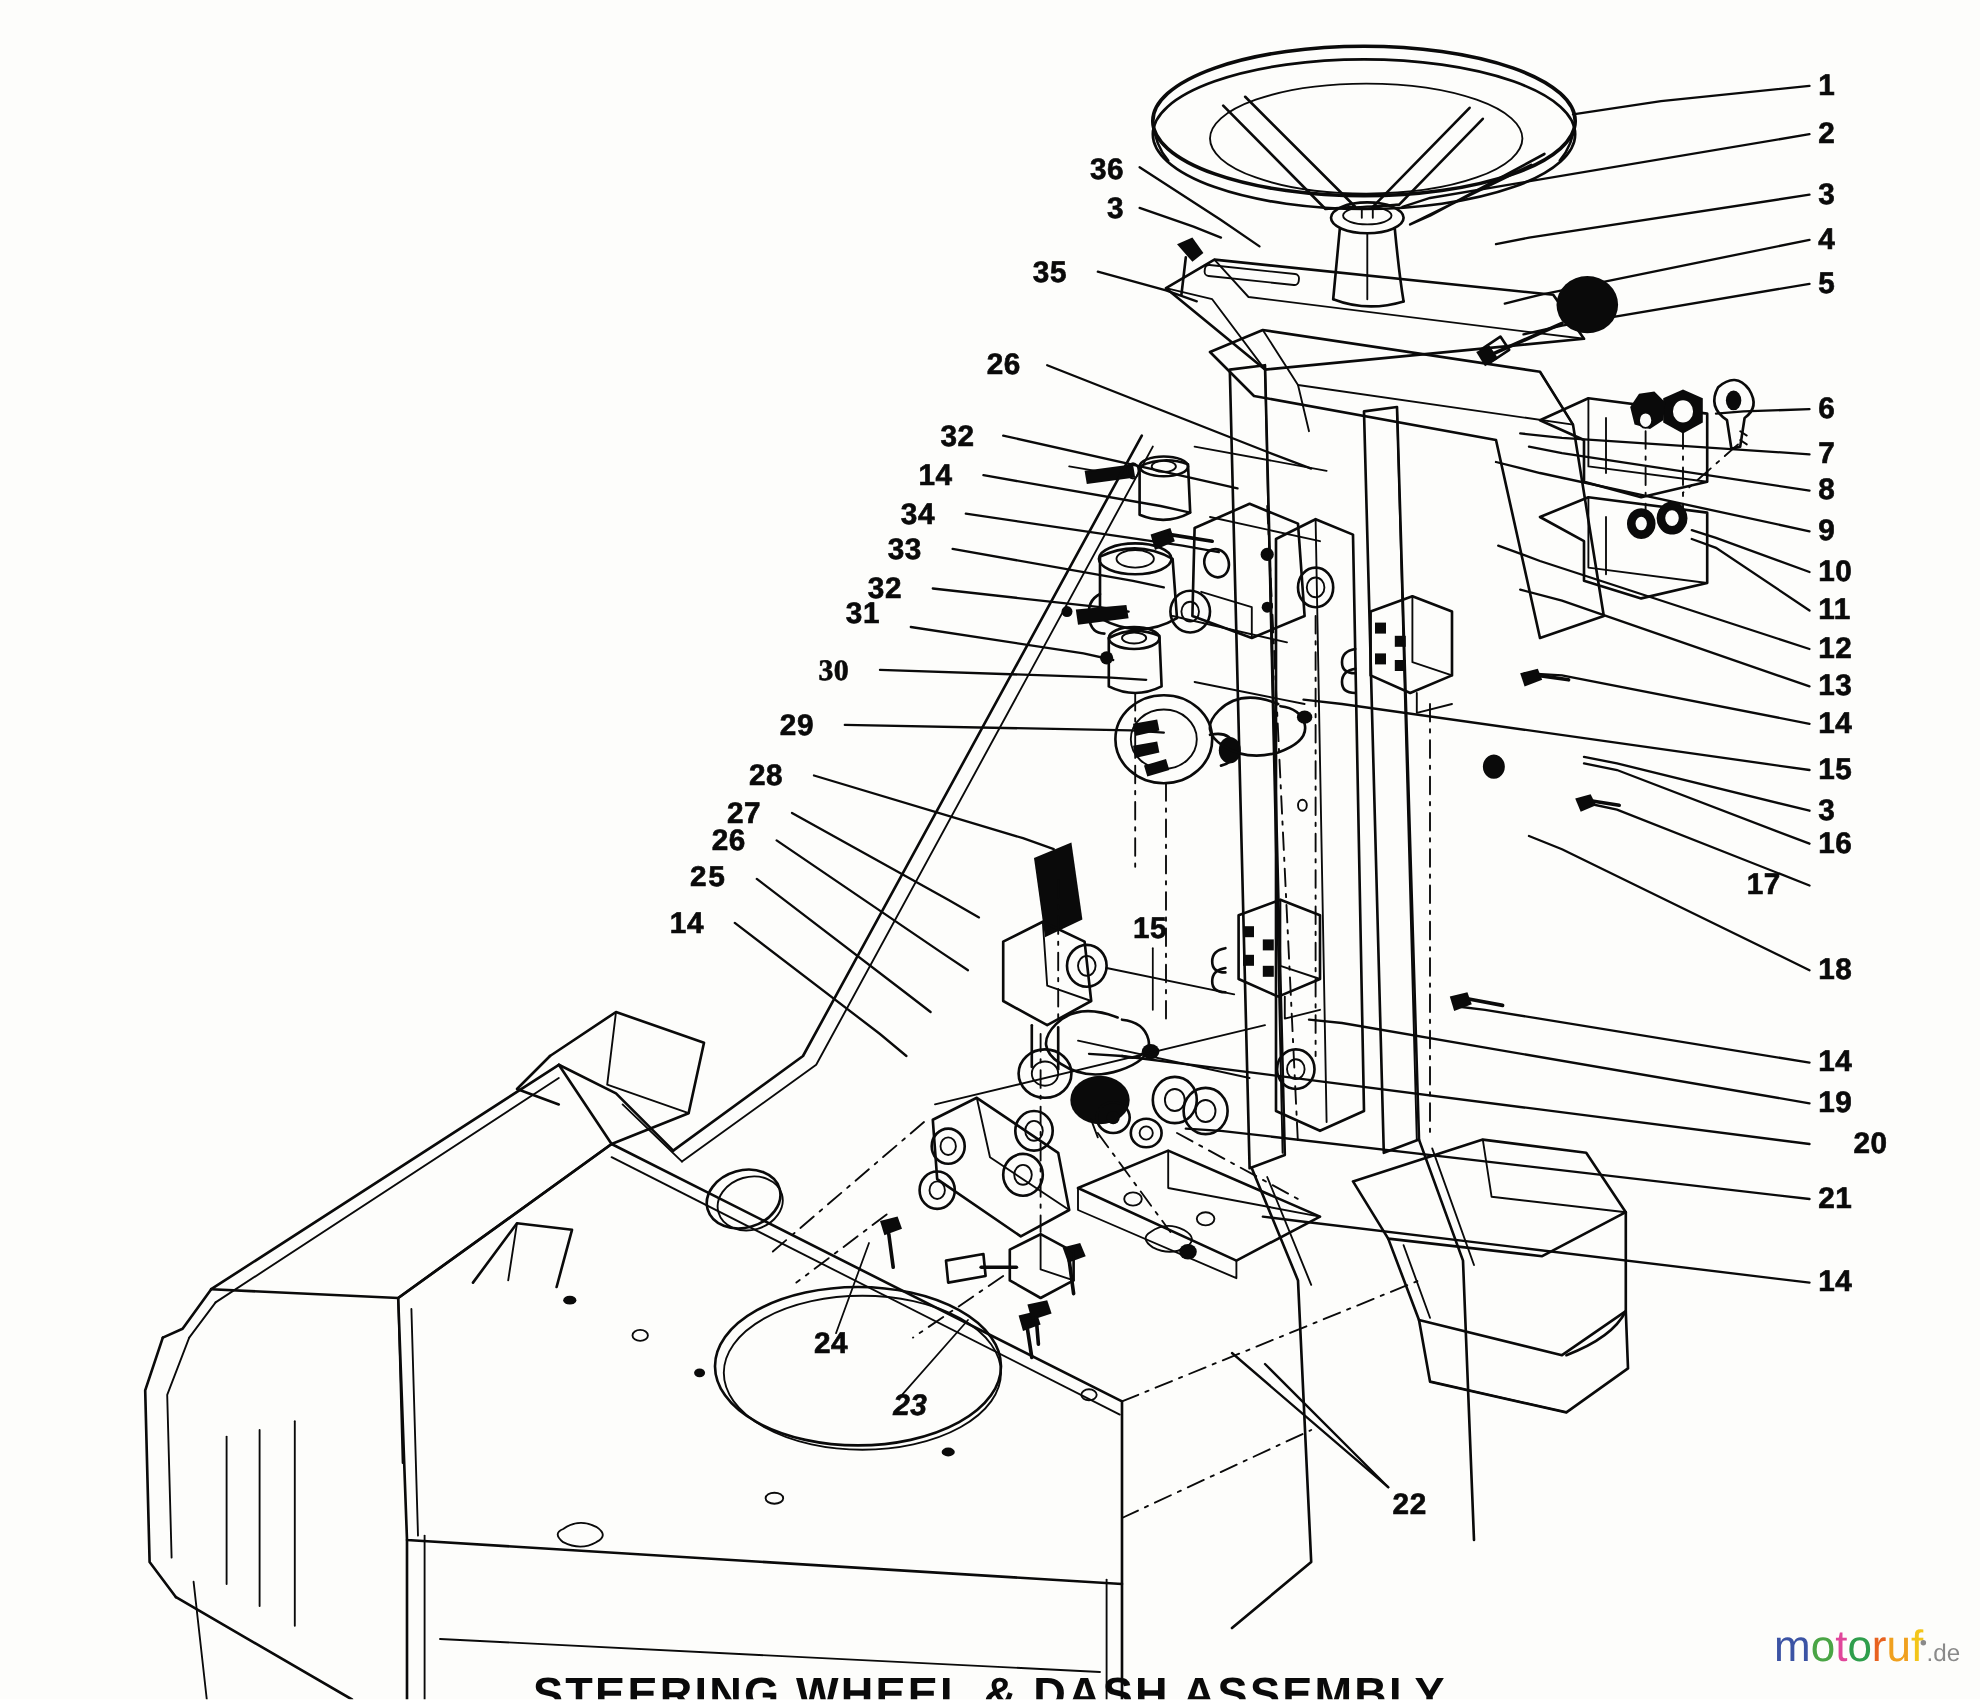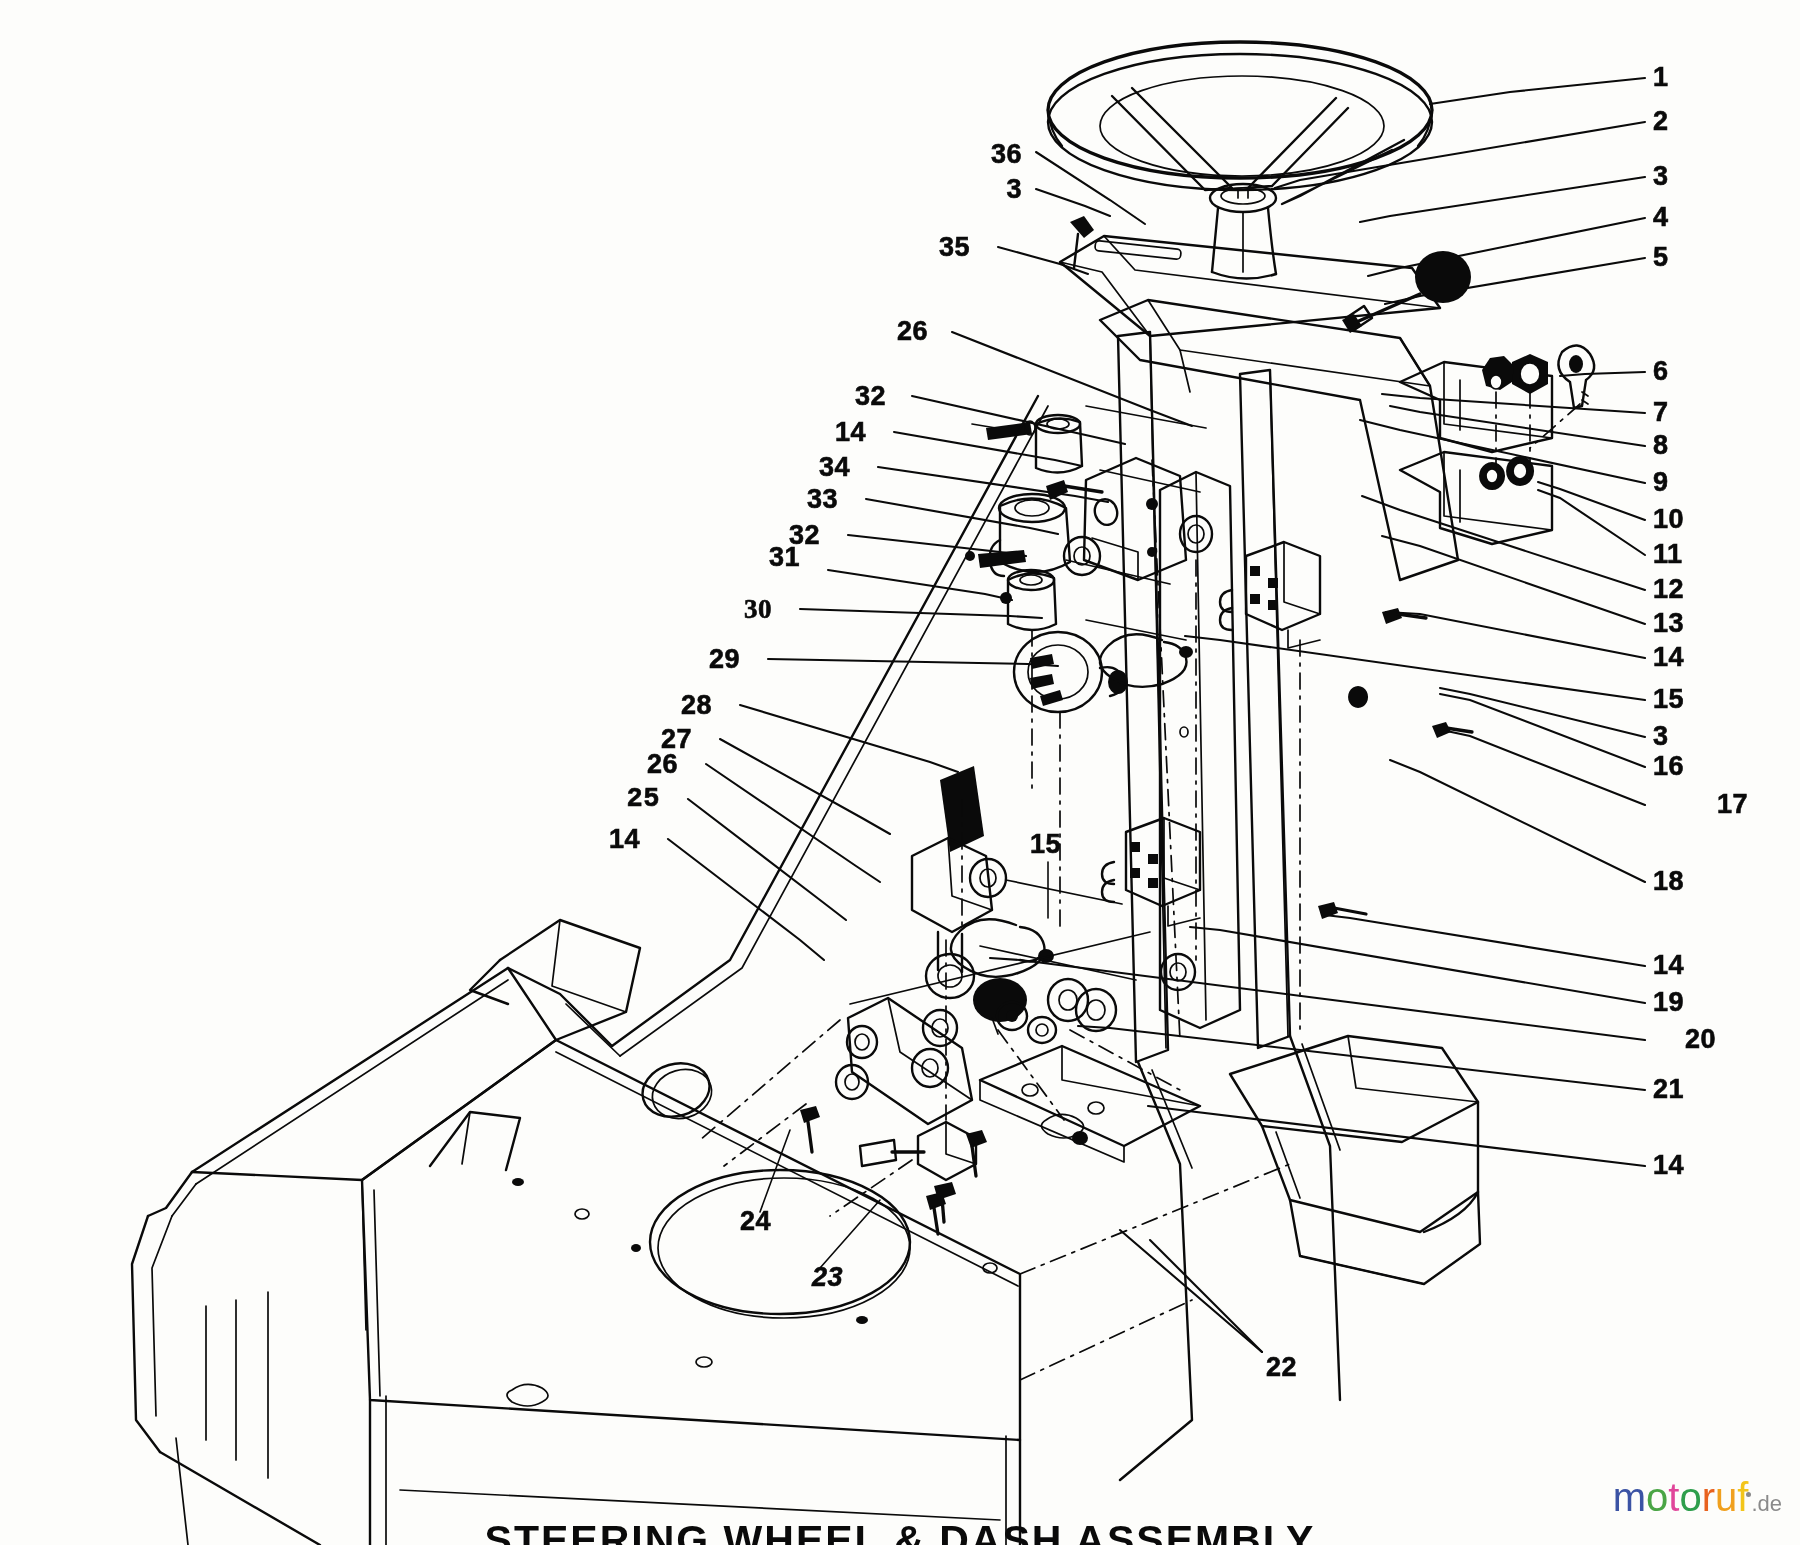--- a/index.html
+++ b/index.html
@@ -491,21 +491,21 @@
       <div class="callout right" style="left: 1653px; top: 432px;">8</div>
       <div class="callout right" style="left: 1653px; top: 469px;">9</div>
       <div class="callout right" style="left: 1653px; top: 506px;">10</div>
       <div class="callout right" style="left: 1653px; top: 541px;">11</div>
       <div class="callout right" style="left: 1653px; top: 576px;">12</div>
       <div class="callout right" style="left: 1653px; top: 610px;">13</div>
       <div class="callout right" style="left: 1653px; top: 644px;">14</div>
       <div class="callout right" style="left: 1653px; top: 686px;">15</div>
       <div class="callout right" style="left: 1653px; top: 723px;">3</div>
       <div class="callout right" style="left: 1653px; top: 753px;">16</div>
-      <div class="callout right" style="left: 1717px; top: 791px;">17</div>
+      <div class="callout right" style="left: 1588px; top: 791px;">17</div>
       <div class="callout right" style="left: 1653px; top: 868px;">18</div>
       <div class="callout right" style="left: 1653px; top: 952px;">14</div>
       <div class="callout right" style="left: 1653px; top: 989px;">19</div>
       <div class="callout right" style="left: 1653px; top: 1026px; margin-left: 32px;">20</div>
       <div class="callout right" style="left: 1653px; top: 1076px;">21</div>
       <div class="callout right" style="left: 1653px; top: 1152px;">14</div>
     </div>
   <div id="callouts-left">
       <div class="callout left" style="left: 1022px; top: 141px; transform: translateX(-100%);">36</div>
       <div class="callout left" style="left: 1022px; top: 176px; transform: translateX(-100%);">3</div>

